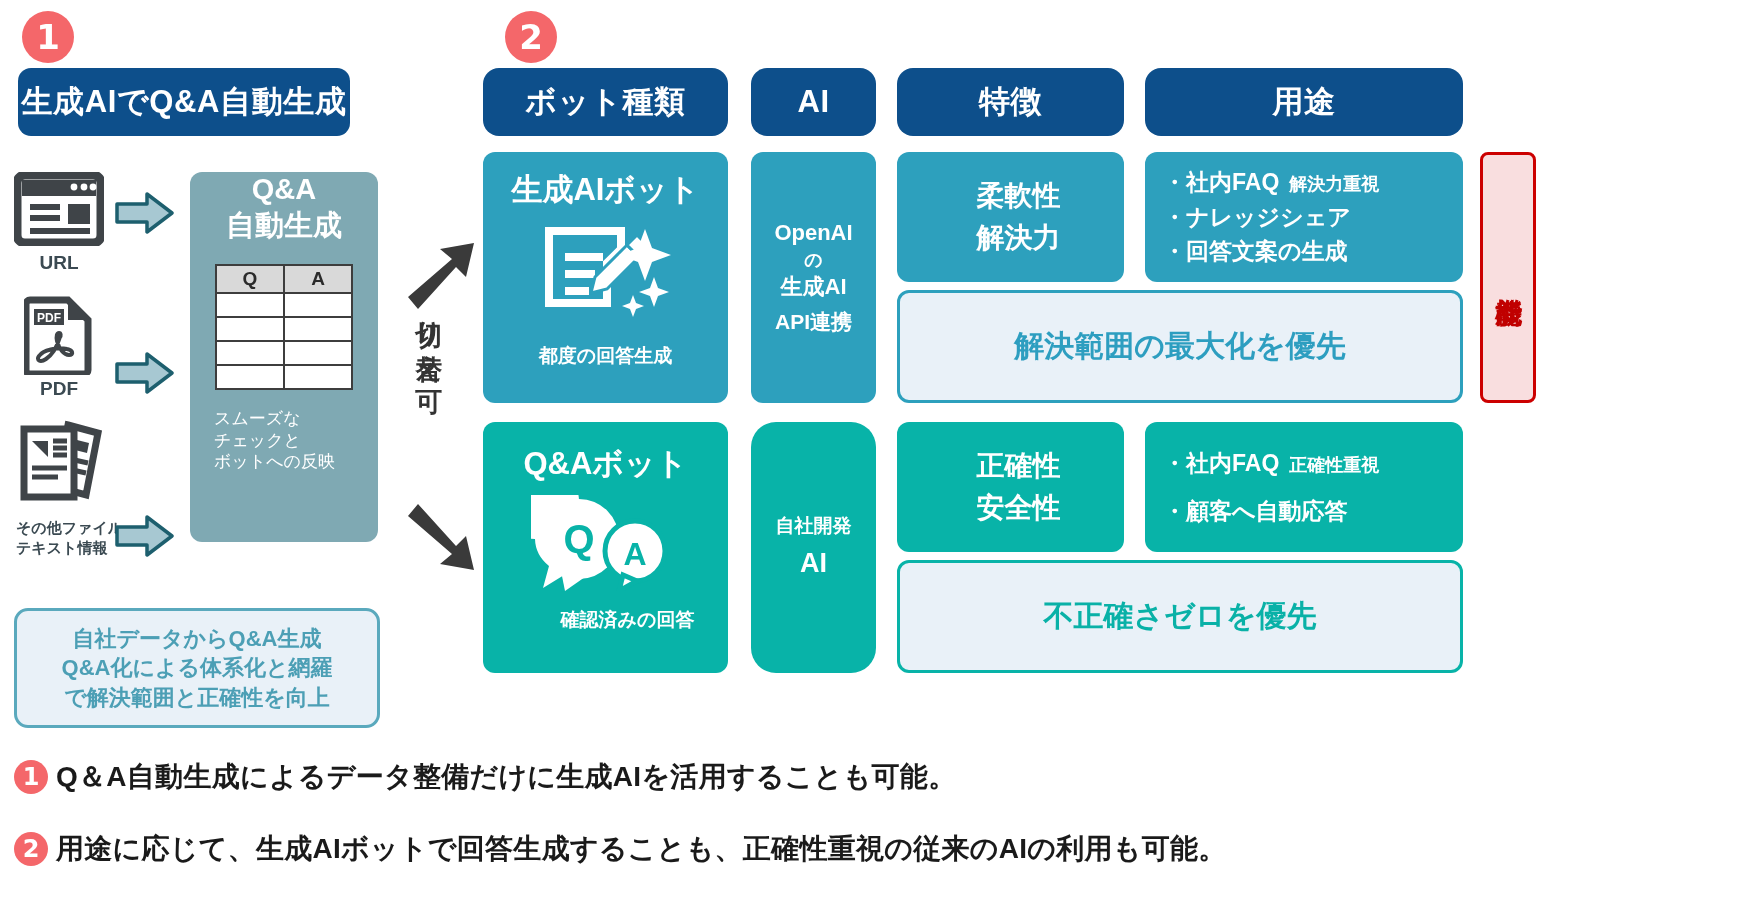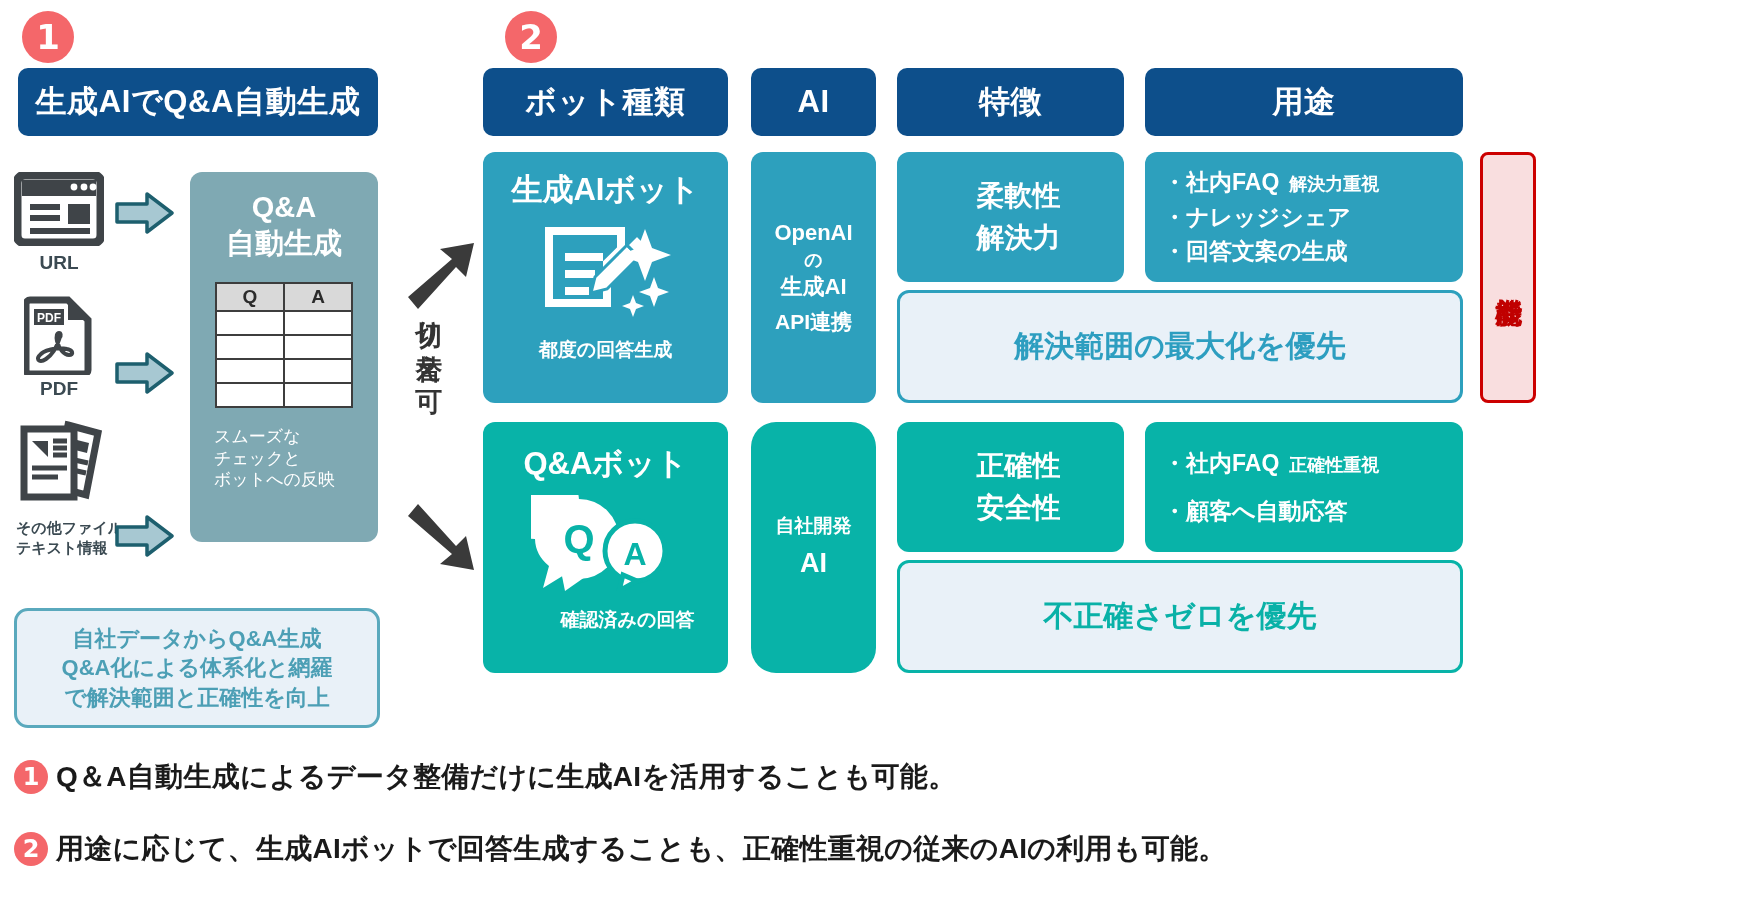--- a/index.html
+++ b/index.html
@@ -22,21 +22,21 @@
   }
   .circle-num.small{width:34px;height:34px;font-size:24px;}
 
   
   .hdr{
     background:#0d4f8b;color:#fff;border-radius:10px;
     display:flex;align-items:center;justify-content:center;
     font-weight:bold;letter-spacing:.02em;
   }
   .hdr.title{font-size:31px;}
-  .hdr.col{font-size:31px;}
+  .hdr.col{font-size:31px;border-radius:16px;}
 
   
   .box{border-radius:12px;display:flex;flex-direction:column;align-items:center;justify-content:center;}
   .teal{background:#2da0bd;color:#fff;}
   .green{background:#08b3a8;color:#fff;}
   .slate{background:#7fa9b3;color:#fff;}
   .pale{
     background:#e9f1f8;border:3px solid #2da0bd;color:#2d9ec0;
     border-radius:12px;display:flex;align-items:center;justify-content:center;
     font-weight:bold;
@@ -101,21 +101,21 @@
 
   <div class="abs circle-num" style="left:22px;top:11px;">
     <span style="font-size:0;">❶</span>
     <span>1</span>
   </div>
 
   <div class="abs circle-num" style="left:505px;top:11px;">
     <span>2</span>
   </div>
 
-  <div class="abs hdr title" style="left:18px;top:68px;width:360px;height:68px;">生成AIでQ&amp;A自動生成</div>
+  <div class="abs hdr title" style="left:18px;top:68px;width:332px;height:68px;border-radius:13px;">生成AIでQ&amp;A自動生成</div>
 
   <div class="abs hdr col" style="left:483px;top:68px;width:245px;height:68px;">ボット種類</div>
   <div class="abs hdr col" style="left:751px;top:68px;width:125px;height:68px;">AI</div>
   <div class="abs hdr col" style="left:897px;top:68px;width:227px;height:68px;">特徴</div>
   <div class="abs hdr col" style="left:1145px;top:68px;width:318px;height:68px;">用途</div>
 
   <div class="abs" style="left:14px;top:172px;width:90px;height:90px;">
     <svg width="90" height="74" viewBox="0 0 90 74">
       <rect x="3" y="3" width="84" height="68" rx="8" fill="none" stroke="#3f4448" stroke-width="9"></rect>
       <rect x="8" y="8" width="74" height="16" fill="#3f4448"></rect>
@@ -167,21 +167,21 @@
   </div>
   <div class="abs srclabel multi" style="left:16px;top:518px;width:130px;white-space:pre-line;">その他ファイル
 テキスト情報</div>
 
   <div class="abs arrow-right" style="left:115px;top:435px;">
     <svg width="60" height="42" viewBox="0 0 60 42">
       <path d="M2 12 H32 V2 L57 21 L32 40 V30 H2 Z" fill="#a7c8d2" stroke="#1d5f6e" stroke-width="3.5" stroke-linejoin="round"></path>
     </svg>
   </div>
 
-  <div class="abs box slate" style="left:190px;top:172px;width:188px;height:370px;justify-content:flex-start;padding-top:18px;">
+  <div class="abs box slate" style="left:190px;top:172px;width:188px;height:370px;justify-content:flex-start;">
     <div style="font-size:29px;font-weight:bold;line-height:1.24;text-align:center;">
       <div>Q&amp;A</div>
       <div>自動生成</div>
     </div>
 
     <table class="qa-table" style="margin-top:20px;">
       <tbody>
           <tr>
         <td class="head">Q</td>
         <td class="head">A</td>
@@ -236,21 +236,21 @@
         <rect x="24" y="30" width="38" height="8" fill="#ffffff"></rect>
         <rect x="24" y="47" width="30" height="8" fill="#ffffff"></rect>
         <rect x="24" y="64" width="24" height="8" fill="#ffffff"></rect>
         <path d="M86 22 l12 12 l-32 32 l-16 4 l4 -16 z" fill="#ffffff" stroke="#2da0bd" stroke-width="3"></path>
         <path d="M96 12 l12 12 l-10 10 l-12 -12 z" fill="#ffffff" stroke="#2da0bd" stroke-width="3"></path>
         <path d="M104 6 l7 19 l19 7 l-19 7 l-7 19 l-7 -19 l-19 -7 l19 -7 z" fill="#ffffff"></path>
         <path d="M121 50 l4 11 l11 4 l-11 4 l-4 11 l-4 -11 l-11 -4 l11 -4 z" fill="#ffffff" transform="translate(-8,4)"></path>
         <path d="M92 72 l3 8 l8 3 l-8 3 l-3 8 l-3 -8 l-8 -3 l8 -3 z" fill="#ffffff"></path>
       </svg>
     </div>
-    <div class="bot-sub" style="margin-top:14px;">都度の回答生成</div>
+    <div class="bot-sub" style="margin-top:20px;">都度の回答生成</div>
   </div>
 
   <div class="abs box teal ai-txt" style="left:751px;top:152px;width:125px;height:251px;font-size:22px;">
     <div>OpenAI</div>
     <div style="font-size:18px;">の</div>
     <div>生成AI</div>
     <div style="font-size:21px;margin-top:6px;">API連携</div>
   </div>
 
   <div class="abs box teal feat-txt" style="left:897px;top:152px;width:227px;height:130px;">

